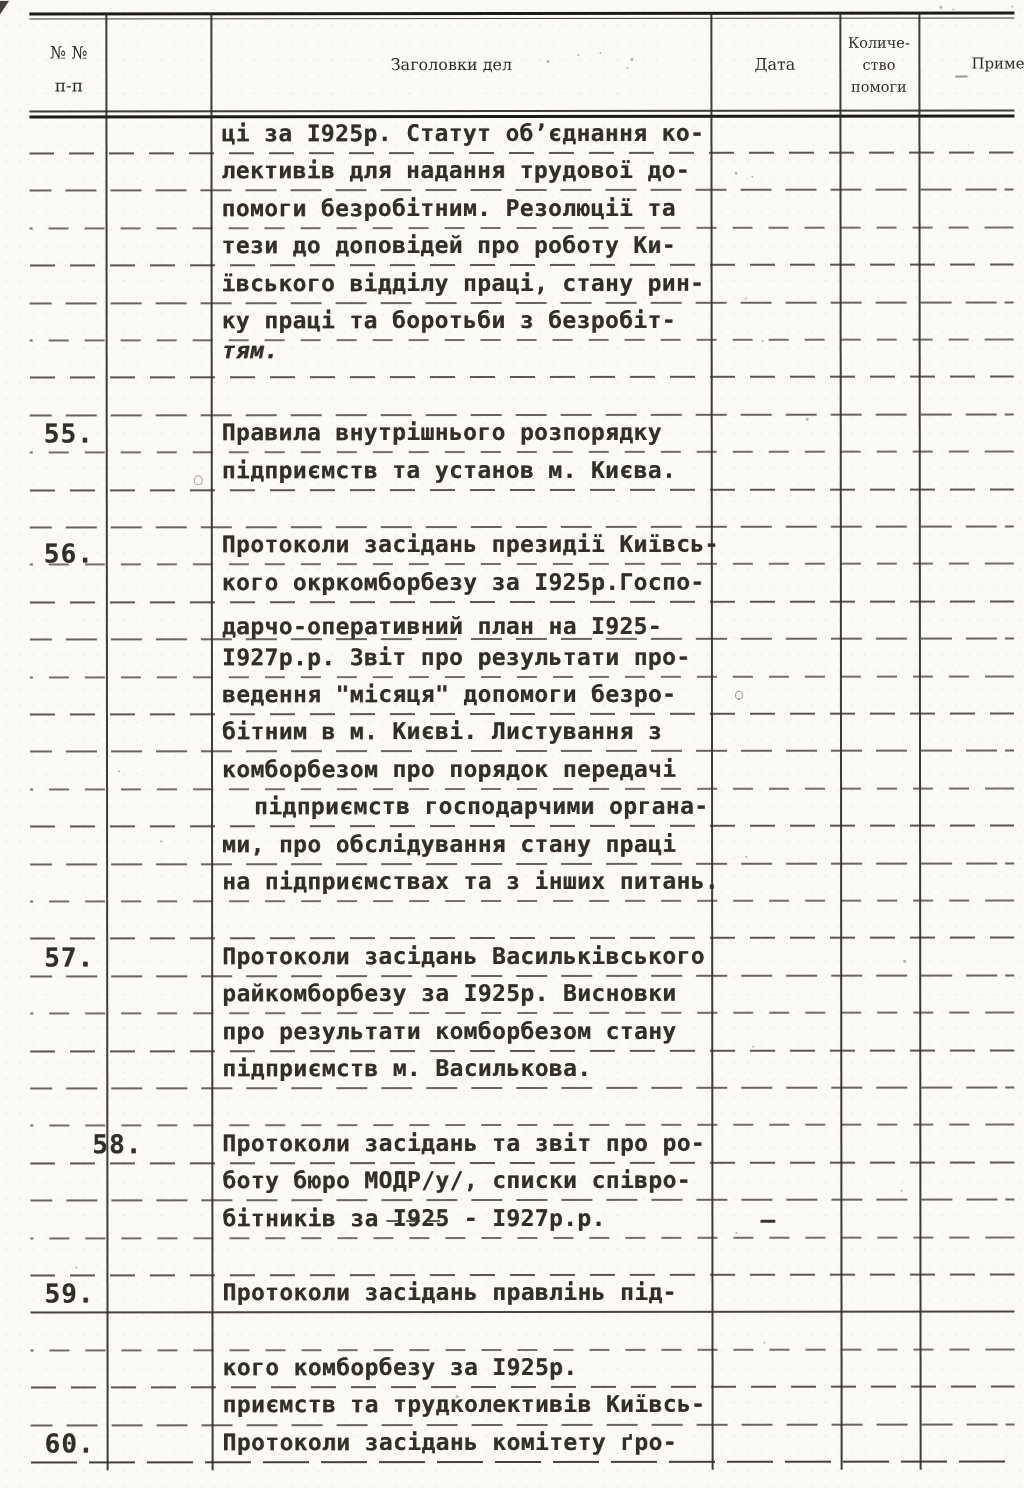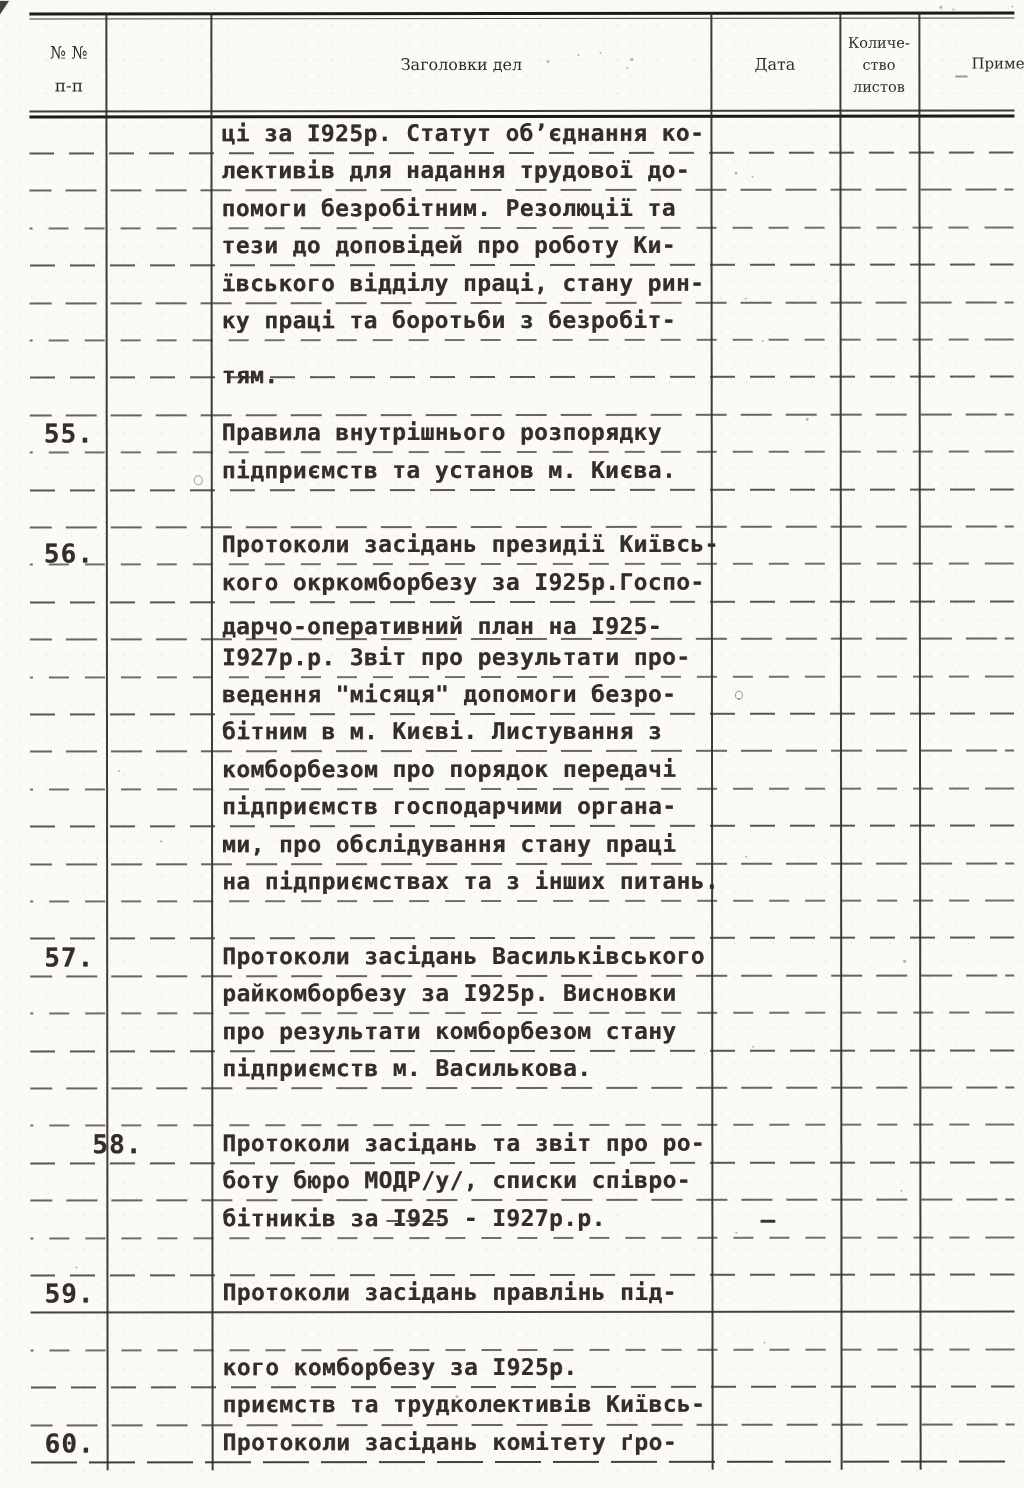--- a/index.html
+++ b/index.html
@@ -21,21 +21,21 @@
   .rule.solid{background:#33302a;opacity:.9;}
   .rule.dense{background:repeating-linear-gradient(90deg,#2e2b25 0 46px, rgba(0,0,0,0) 46px 58px);opacity:.9;}
   
   .vline{position:absolute;top:13px;height:1457px;width:2px;background:#2e2b26;opacity:.92;}
   
   .dline{position:absolute;left:30px;width:985px;background:#1d1b17;}
   
   .hdr{position:absolute;color:#2c2a26;font-family:"DejaVu Serif", serif;text-align:center;}
   .hdr-no{left:33px;width:73px;top:36px;font-size:17px;line-height:33px;}
   .hdr-index{left:106px;width:105px;top:34px;font-size:17px;line-height:35px;}
-  .hdr-title{left:212px;width:500px;top:55px;font-size:16px;}
+  .hdr-title{left:202px;width:500px;top:55px;font-size:16px;}
   .hdr-date{left:711px;width:129px;top:55px;font-size:16px;}
   .hdr-sheets{left:840px;width:79px;top:32px;font-size:14.5px;line-height:22px;}
   .hdr-notes{left:972px;width:84px;top:55px;font-size:15px;}
   
   .tline{position:absolute;left:222px;font-size:23px;line-height:1;font-weight:700;
     letter-spacing:.35px;color:#332e26;white-space:pre;text-shadow:.4px 0 0 rgba(51,46,38,.55);}
   .num{position:absolute;left:44px;font-size:26px;line-height:1;font-weight:700;color:#332e26;
     letter-spacing:1px;text-shadow:.4px 0 0 rgba(51,46,38,.55);}
   .datemark{position:absolute;height:3px;width:15px;background:#3a362e;border-radius:1px;}
   
@@ -65,21 +65,21 @@
 
     <div class="hdr hdr-no">
       <div>№ №</div>
       <div>п-п</div>
     </div>
     <div class="hdr hdr-title">Заголовки дел</div>
     <div class="hdr hdr-date">Дата</div>
     <div class="hdr hdr-sheets">
       <div>Количе-</div>
       <div>ство</div>
-      <div>листов</div>
+      <div>помоги</div>
     </div>
     <div class="hdr hdr-notes">Примечания</div>
 
     <div id="rules">
         <div class="rule v0" style="top: 152px;"></div>
         <div class="rule v1" style="top: 189.4px;"></div>
         <div class="rule v2" style="top: 226.8px;"></div>
         <div class="rule v0" style="top: 264.2px;"></div>
         <div class="rule v1" style="top: 301.6px;"></div>
         <div class="rule v2" style="top: 339px;"></div>
@@ -114,32 +114,32 @@
         <div class="rule v1" style="top: 1423.6px;"></div>
         <div class="rule dense" style="top: 1461px;"></div>
       </div>
     <div id="entries">
         <div class="tline" style="top: 122px;">ці за І925р. Статут об’єднання ко-</div>
         <div class="tline" style="top: 159.4px;">лективів для надання трудової до-</div>
         <div class="tline" style="top: 196.8px;">помоги безробітним. Резолюції та</div>
         <div class="tline" style="top: 234.2px;">тези до доповідей про роботу Ки-</div>
         <div class="tline" style="top: 271.6px;">ївського відділу праці, стану рин-</div>
         <div class="tline" style="top: 309px;">ку праці та боротьби з безробіт-</div>
-        <div class="tline" style="top: 364px;">тям.</div>
+        <div class="tline" style="top: 339px; font-style: italic;">тям.</div>
         <div class="tline" style="top: 421.2px;">Правила внутрішнього розпорядку</div>
         <div class="tline" style="top: 458.6px;">підприємств та установ м. Києва.</div>
         <div class="num" style="top: 420.2px;">55.</div>
         <div class="tline" style="top: 533.4px;">Протоколи засідань президії Київсь-</div>
         <div class="tline" style="top: 570.8px;">кого окркомборбезу за І925р.Госпо-</div>
         <div class="tline" style="top: 615px;">дарчо-оперативний план на І925-</div>
         <div class="tline" style="top: 645.6px;">І927р.р. Звіт про результати про-</div>
         <div class="tline" style="top: 683px;">ведення "місяця" допомоги безро-</div>
         <div class="tline" style="top: 720.4px;">бітним в м. Києві. Листування з</div>
         <div class="tline" style="top: 757.8px;">комборбезом про порядок передачі</div>
-        <div class="tline" style="top: 795.2px;">підприємств господарчими органа-</div>
+        <div class="tline" style="top: 795.2px; margin-left: 32px;">підприємств господарчими органа-</div>
         <div class="tline" style="top: 832.6px;">ми, про обслідування стану праці</div>
         <div class="tline" style="top: 870px;">на підприємствах та з інших питань.</div>
         <div class="num" style="top: 532.4px; margin-top: 8px;">56.</div>
         <div class="tline" style="top: 944.8px;">Протоколи засідань Васильківського</div>
         <div class="tline" style="top: 982.2px;">райкомборбезу за І925р. Висновки</div>
         <div class="tline" style="top: 1019.6px;">про результати комборбезом стану</div>
         <div class="tline" style="top: 1057px;">підприємств м. Василькова.</div>
         <div class="num" style="top: 943.8px;">57.</div>
         <div class="tline" style="top: 1131.8px;">Протоколи засідань та звіт про ро-</div>
         <div class="tline" style="top: 1169.2px;">боту бюро МОДР/у/, списки співро-</div>

